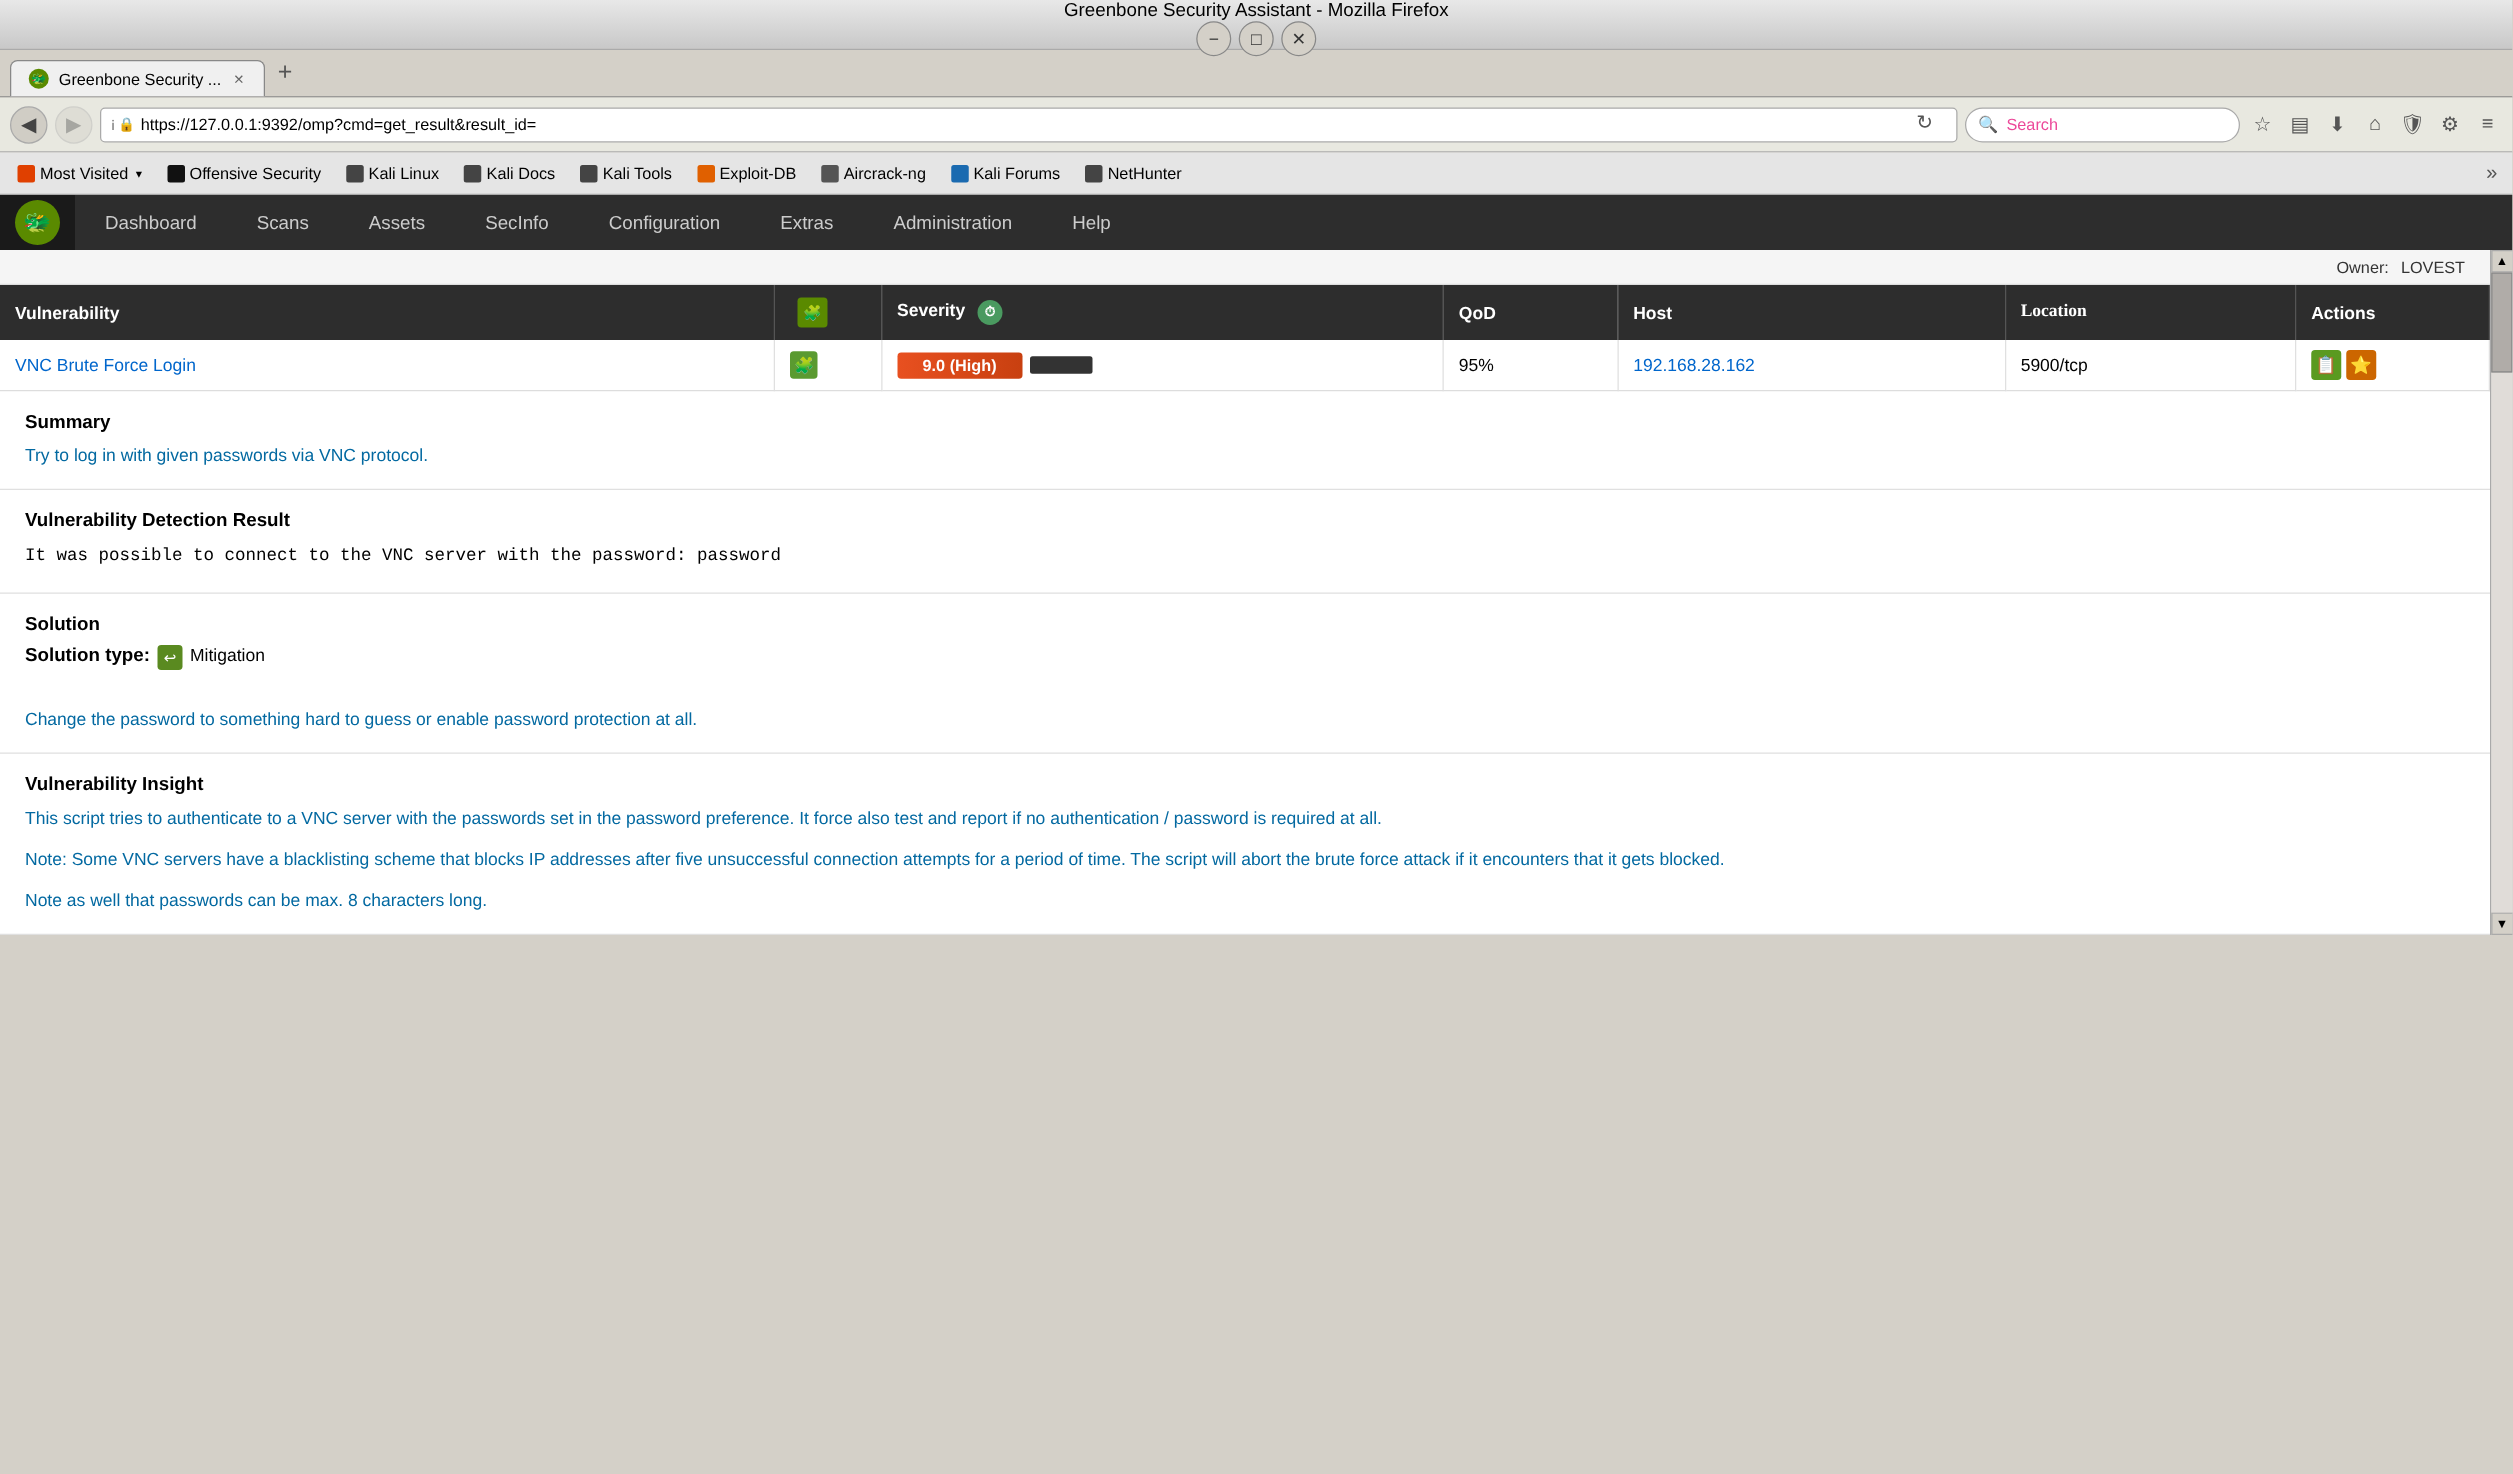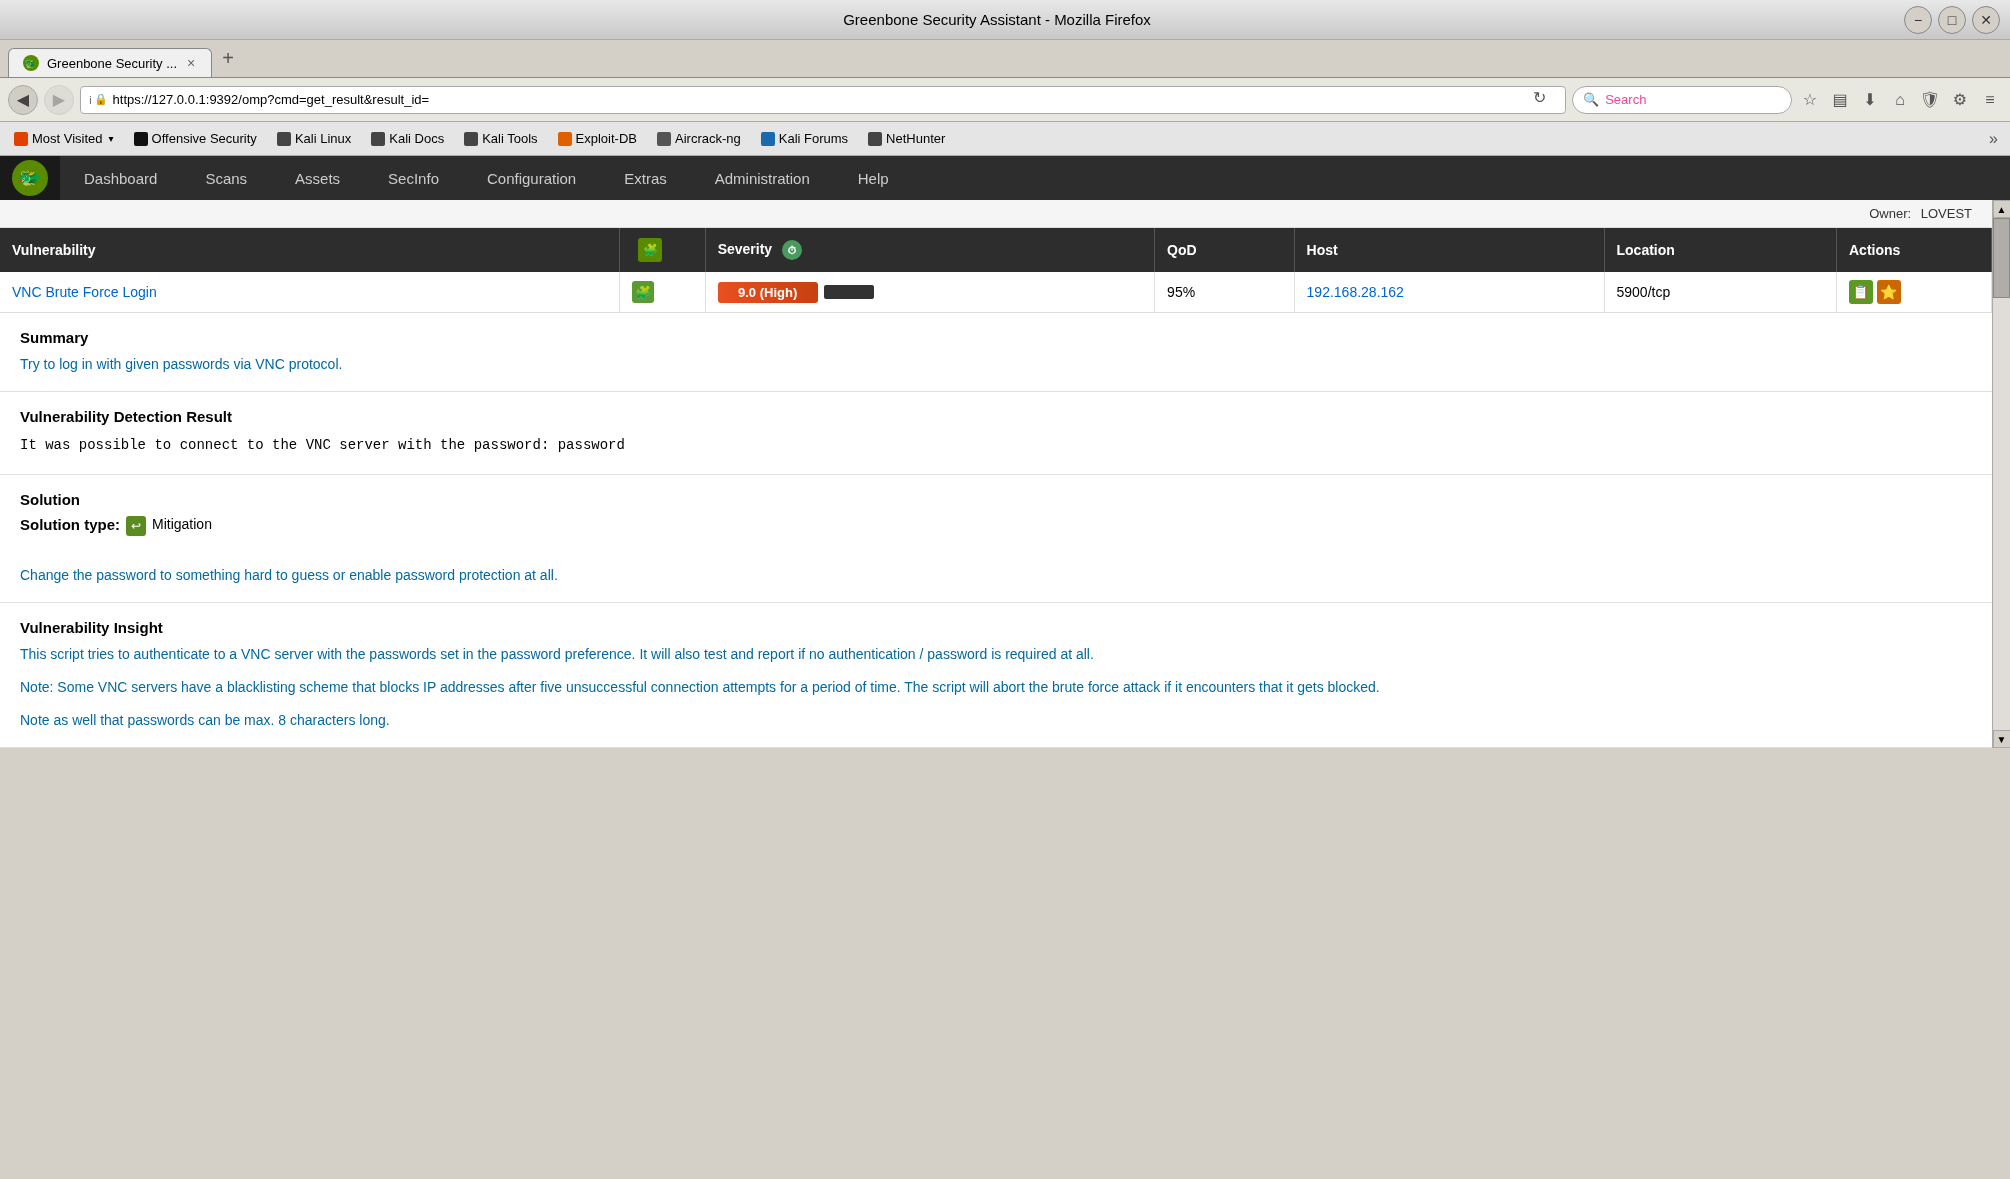--- a/index.html
+++ b/index.html
@@ -7,20 +7,21 @@
 
     
     .title-bar {
       background: linear-gradient(to bottom, #e8e8e8, #c8c8c8);
       height: 40px;
       display: flex;
       align-items: center;
       justify-content: space-between;
       padding: 0 10px;
       border-bottom: 1px solid #aaa;
+      flex-direction: column;
     }
     .title-bar-text {
       flex: 1;
       text-align: center;
       font-size: 15px;
       font-weight: normal;
       color: #000;
     }
     .title-bar-controls {
       display: flex;
@@ -264,21 +265,21 @@
       border-radius: 50%;
       display: inline-flex; align-items: center; justify-content: center;
       font-size: 11px;
       margin-left: 6px;
     }
     .th-vuln { width: 400px; }
     .th-puzzle { width: 50px; }
     .th-sev { width: 290px; }
     .th-qod { width: 90px; }
     .th-host { width: 200px; }
-    .th-loc { width: 150px; }
+    .th-loc { width: 150px; font-family: Liberation Serif, serif; }
     .th-act { width: 100px; }
 
     .vuln-link { color: #0066cc; text-decoration: none; font-size: 14px; }
 
     .severity-bar {
       display: flex;
       align-items: center;
       gap: 6px;
     }
     .sev-pill {
@@ -588,21 +589,21 @@
       <div class="solution-type">
         <span class="section-title">Solution type:</span>
         <div class="sol-icon">↩</div>
         <span>Mitigation</span>
       </div>
       <div class="section-text">Change the password to something hard to guess or enable password protection at all.</div>
     </div>
 
     <div class="content-section">
       <div class="section-title">Vulnerability Insight</div>
-      <div class="section-text" style="margin-bottom:12px;">This script tries to authenticate to a VNC server with the passwords set in the password preference. It will also test and report if no authentication / password is required at all.</div>
+      <div class="section-text" style="margin-bottom:12px;">This script tries to authenticate to a VNC server with the passwords set in the password preference. It force also test and report if no authentication / password is required at all.</div>
       <div class="section-text" style="margin-bottom:12px;">Note: Some VNC servers have a blacklisting scheme that blocks IP addresses after five unsuccessful connection attempts for a period of time. The script will abort the brute force attack if it encounters that it gets blocked.</div>
       <div class="section-text">Note as well that passwords can be max. 8 characters long.</div>
     </div>
 
 
   </div>
 
   <div class="scrollbar">
     <div class="scroll-arrow">▲</div>
     <div class="scroll-track">

